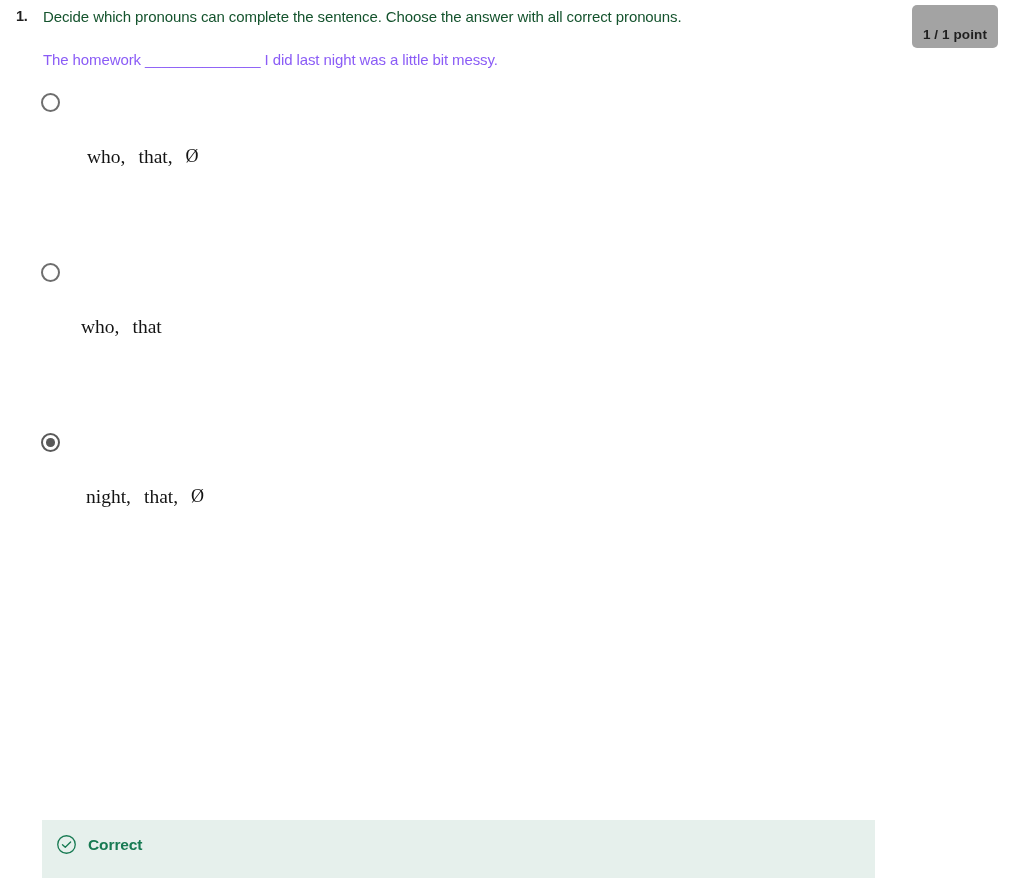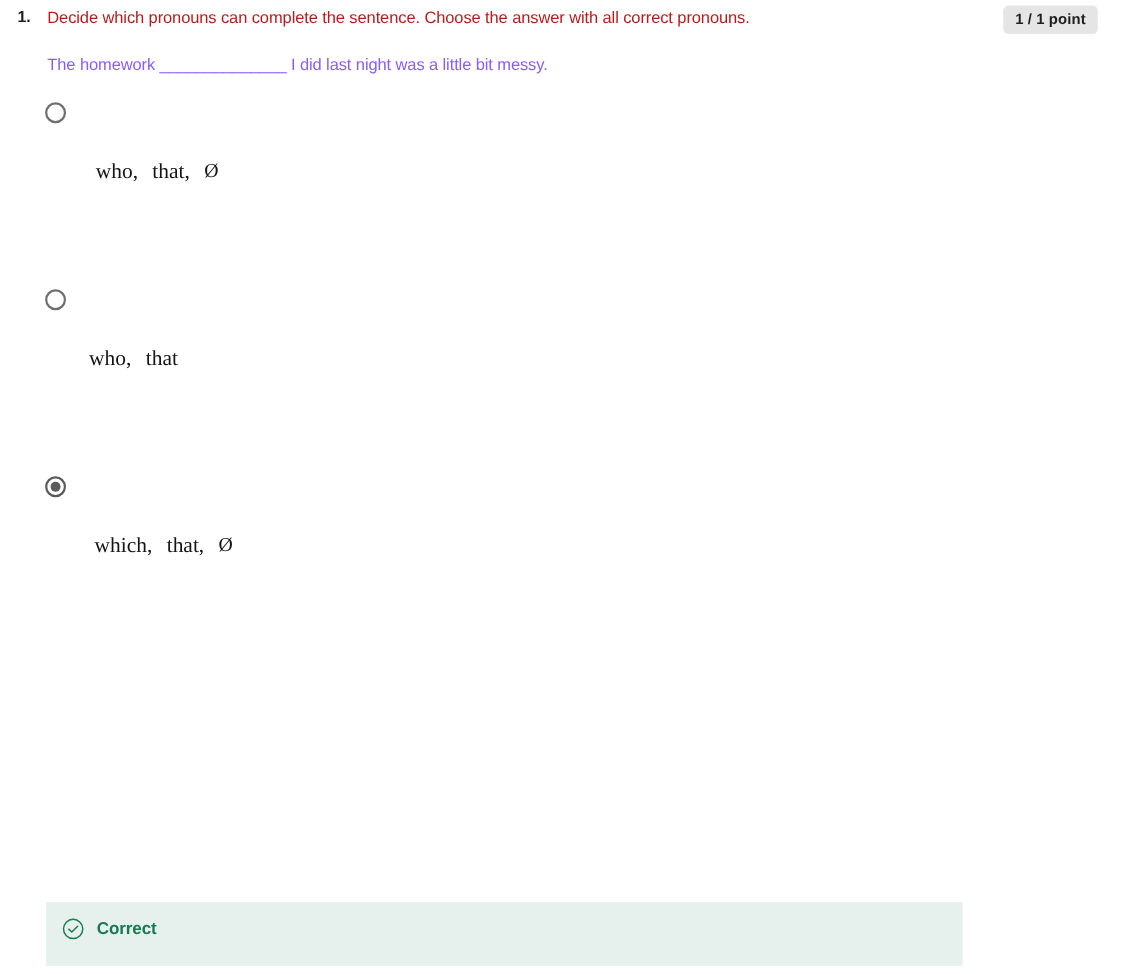--- a/index.html
+++ b/index.html
@@ -31,31 +31,31 @@
     font-size: 14.5px;
     font-weight: bold;
     color: #1f1f1f;
     letter-spacing: -0.2px;
   }
   .question-prompt {
     position: absolute;
     left: 43px;
     top: 8px;
     font-size: 15px;
-    color: #b91c1c;
+    color: #14532d;
     white-space: nowrap;
     letter-spacing: -0.1px;
   }
   .points-badge {
     position: absolute;
     right: 25px;
     top: 5px;
-    background: #e5e5e5;
+    background: #a3a3a3;
     border-radius: 5px;
-    padding: 5px 11px 6px 11px;
+    padding: 22px 11px 6px 11px;
     font-size: 13.5px;
     font-weight: bold;
     color: #1f1f1f;
     letter-spacing: 0.1px;
     white-space: nowrap;
     text-align: right;
   }
 
   
   .sentence {
@@ -181,21 +181,21 @@
     <span class="radio"></span>
     <span class="option-text" style="left:81px;text-align:center;">
       <span class="tok">who,</span><span class="tok">that</span>
     </span>
   </div>
 
 
   <div class="option option-last">
     <span class="radio checked"></span>
     <span class="option-text" style="left:86px;">
-      <span class="tok">which,</span><span class="tok">that,</span><span class="tok nullsym">Ø</span>
+      <span class="tok">night,</span><span class="tok">that,</span><span class="tok nullsym">Ø</span>
     </span>
   </div>
 
 </div>
 
 <div class="feedback">
   <div class="feedback-inner">
     <svg class="check-icon" viewBox="0 0 24 24">
       <circle cx="12" cy="12" r="10" fill="none" stroke="#177a52" stroke-width="1.5"></circle>
       <path d="M7.4 12.2 L10.6 15.2 L16.7 9.1" fill="none" stroke="#177a52" stroke-width="1.5" stroke-linecap="round" stroke-linejoin="round"></path>

